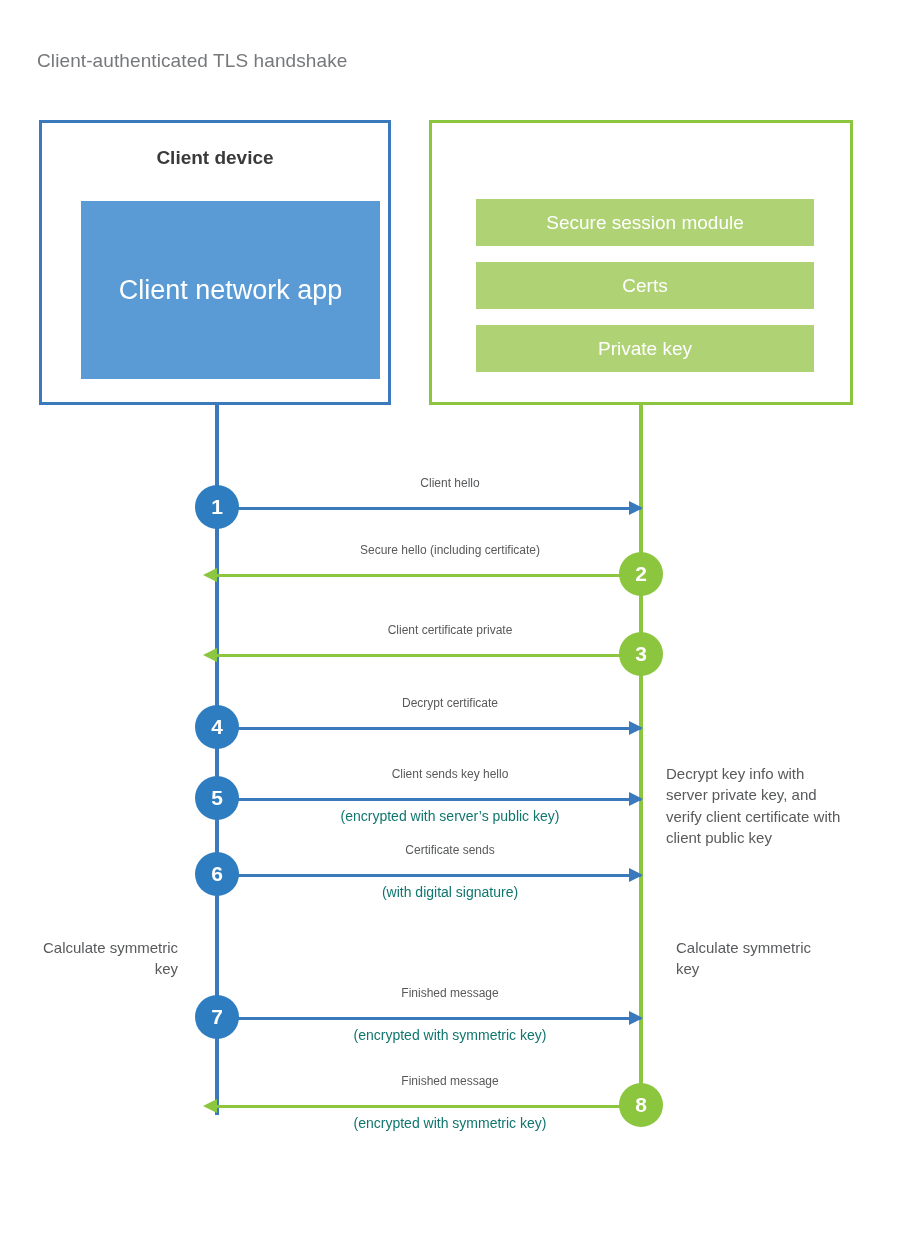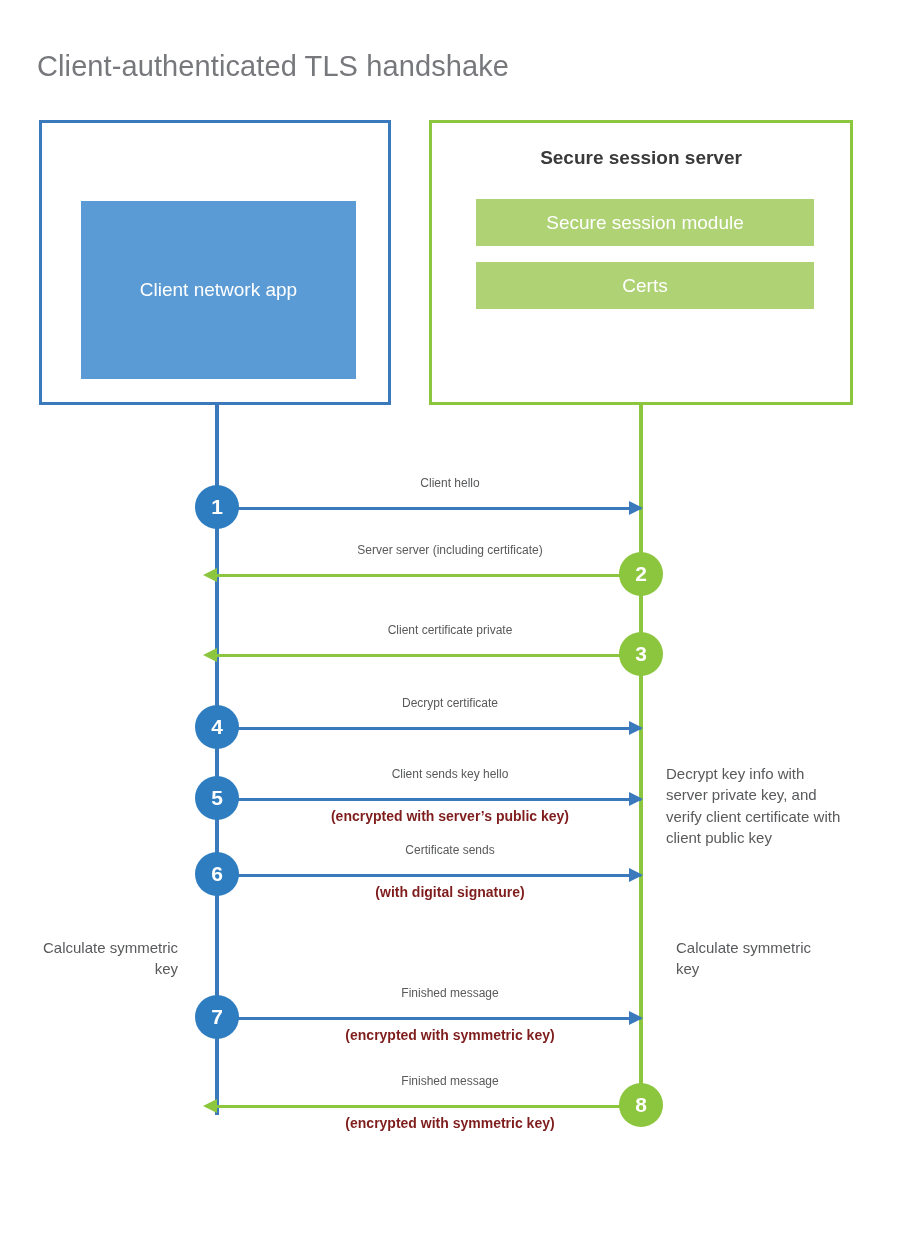--- a/index.html
+++ b/index.html
@@ -3,35 +3,35 @@
 <meta charset="utf-8">
 <style>
   html,body{margin:0;padding:0;}
   body{
     width:900px;height:1256px;background:#ffffff;
     font-family:"Liberation Sans", sans-serif;
     color:#58595b;position:relative;overflow:hidden;
   }
   #page-title{
     position:absolute;left:37px;top:30px;
-    font-size:29px;font-weight:400;color:#76787b;
+    font-size:19px;font-weight:400;color:#76787b;
     letter-spacing:.1px;white-space:nowrap;margin-top:20px;
   }
 
   
   .actor-box{position:absolute;background:#ffffff;box-sizing:border-box;}
   #client-box{left:39px;top:120px;width:352px;height:285px;border:3px solid #3a79bc;}
   #server-box{left:429px;top:120px;width:424px;height:285px;border:3px solid #8cc63e;}
   .actor-title{
     position:absolute;left:0;right:0;top:24px;text-align:center;
     font-size:19px;font-weight:bold;color:#3a3a3a;
   }
   #client-app{
-    position:absolute;left:39px;top:78px;width:275px;height:178px;
-    background:#5b9bd5;color:#ffffff;font-size:19px;
+    position:absolute;left:39px;top:78px;width:299px;height:178px;
+    background:#5b9bd5;color:#ffffff;font-size:27px;
     display:flex;align-items:center;justify-content:center;text-align:center;
     line-height:1.35;padding:0 10px;box-sizing:border-box;
   }
   .server-bar{
     position:absolute;left:44px;width:338px;height:47px;
     background:#afd275;color:#ffffff;font-size:19px;
     display:flex;align-items:center;justify-content:center;text-align:center;
   }
   #server-bar-0{top:76px;}
   #server-bar-1{top:139px;}
@@ -59,59 +59,60 @@
   }
   .step-circle.left-anchor{left:15px;background:#2e7dc0;}
   .step-circle.right-anchor{left:439px;background:#8cc63e;}
 
   .msg-label{
     position:absolute;left:0;width:540px;text-align:center;
     font-size:12px;color:#58595b;top:-31px;white-space:nowrap;
   }
   .msg-sublabel{
     position:absolute;left:0;width:540px;text-align:center;
-    font-size:14px;color:#7f1d1d;top:10px;white-space:nowrap;font-weight:bold;
+    font-size:14px;color:#0f766e;top:10px;white-space:nowrap;
   }
 
   
   .side-note{position:absolute;font-size:15px;line-height:1.42;color:#58595b;}
   #note-decrypt{left:666px;top:763px;width:175px;text-align:left;}
   #note-calc-client{left:40px;top:937px;width:138px;text-align:right;}
   #note-calc-server{left:676px;top:937px;width:160px;text-align:left;}
 </style>
 </head>
 <body>
 
 <h1 id="page-title">Client-authenticated TLS handshake</h1>
 
 <div class="actor-box" id="client-box">
+  <div class="actor-title">Client device</div>
   <div id="client-app">Client network app</div>
 </div>
 
 <div class="actor-box" id="server-box">
-  <div class="actor-title">Secure session server</div>
   <div class="server-bar" id="server-bar-1">Certs</div>
   <div class="server-bar" id="server-bar-0">Secure session module</div>
+  <div class="server-bar" id="server-bar-2">Private key</div>
 </div>
 
 <div class="lifeline" id="client-lifeline"></div>
 <div class="lifeline" id="server-lifeline"></div>
 
 <div id="messages">
     <div class="msg" style="top: 507px;">
       <div class="arrow-line blue"></div>
       <div class="arrow-head right"></div>
       <div class="step-circle left-anchor">1</div>
       <div class="msg-label">Client hello</div>
     </div>
     <div class="msg" style="top: 574px;">
       <div class="arrow-line green"></div>
       <div class="arrow-head left"></div>
       <div class="step-circle right-anchor">2</div>
-      <div class="msg-label">Server server (including certificate)</div>
+      <div class="msg-label">Secure hello (including certificate)</div>
     </div>
     <div class="msg" style="top: 654px;">
       <div class="arrow-line green"></div>
       <div class="arrow-head left"></div>
       <div class="step-circle right-anchor">3</div>
       <div class="msg-label">Client certificate private</div>
     </div>
     <div class="msg" style="top: 727px;">
       <div class="arrow-line blue"></div>
       <div class="arrow-head right"></div>

